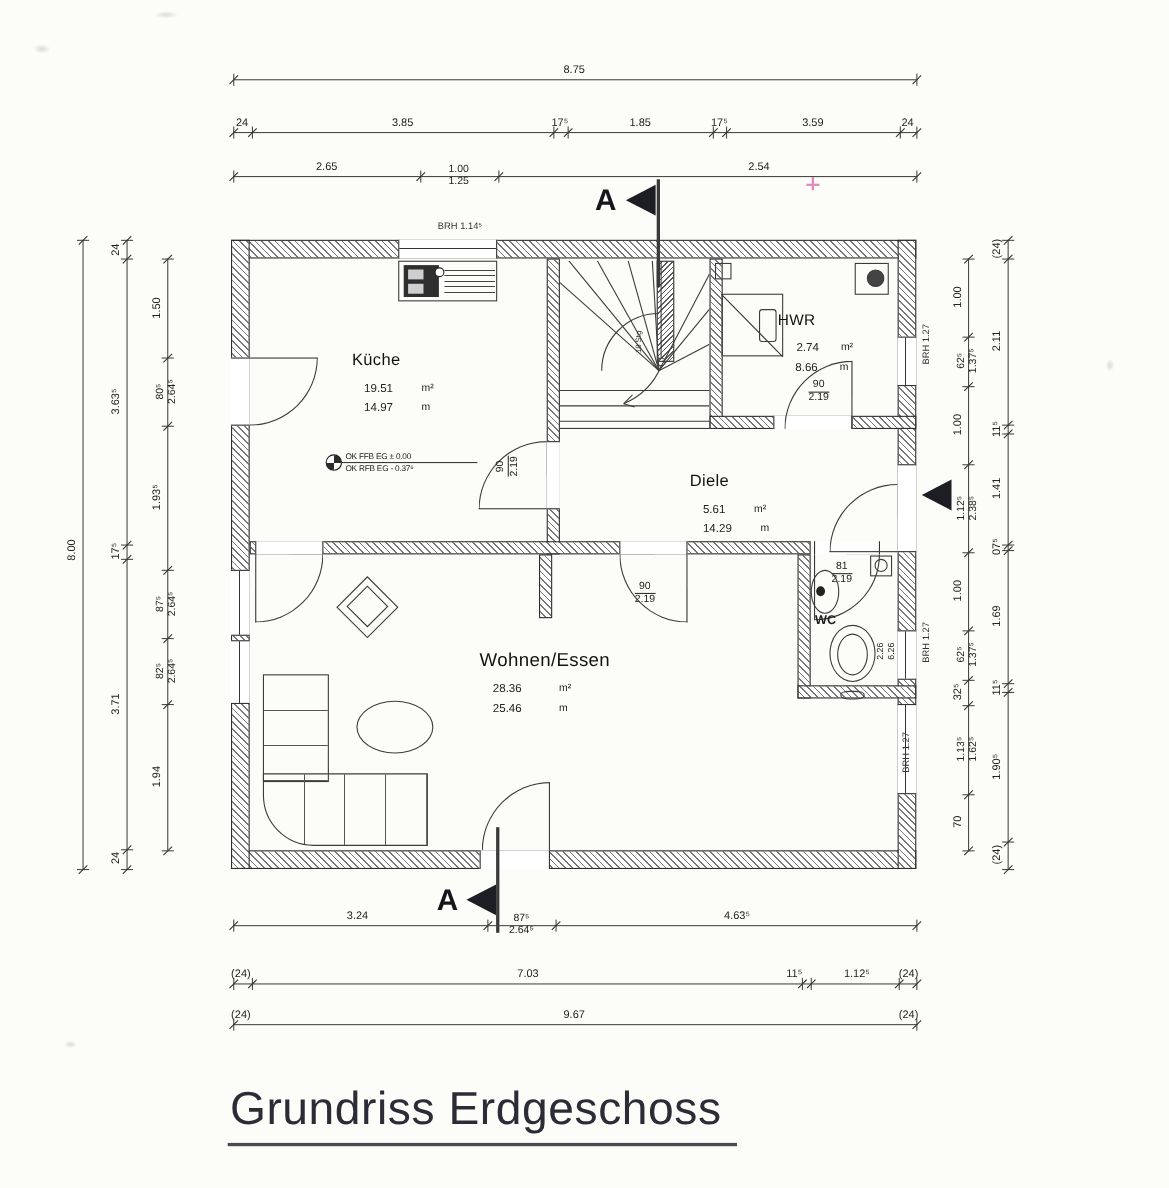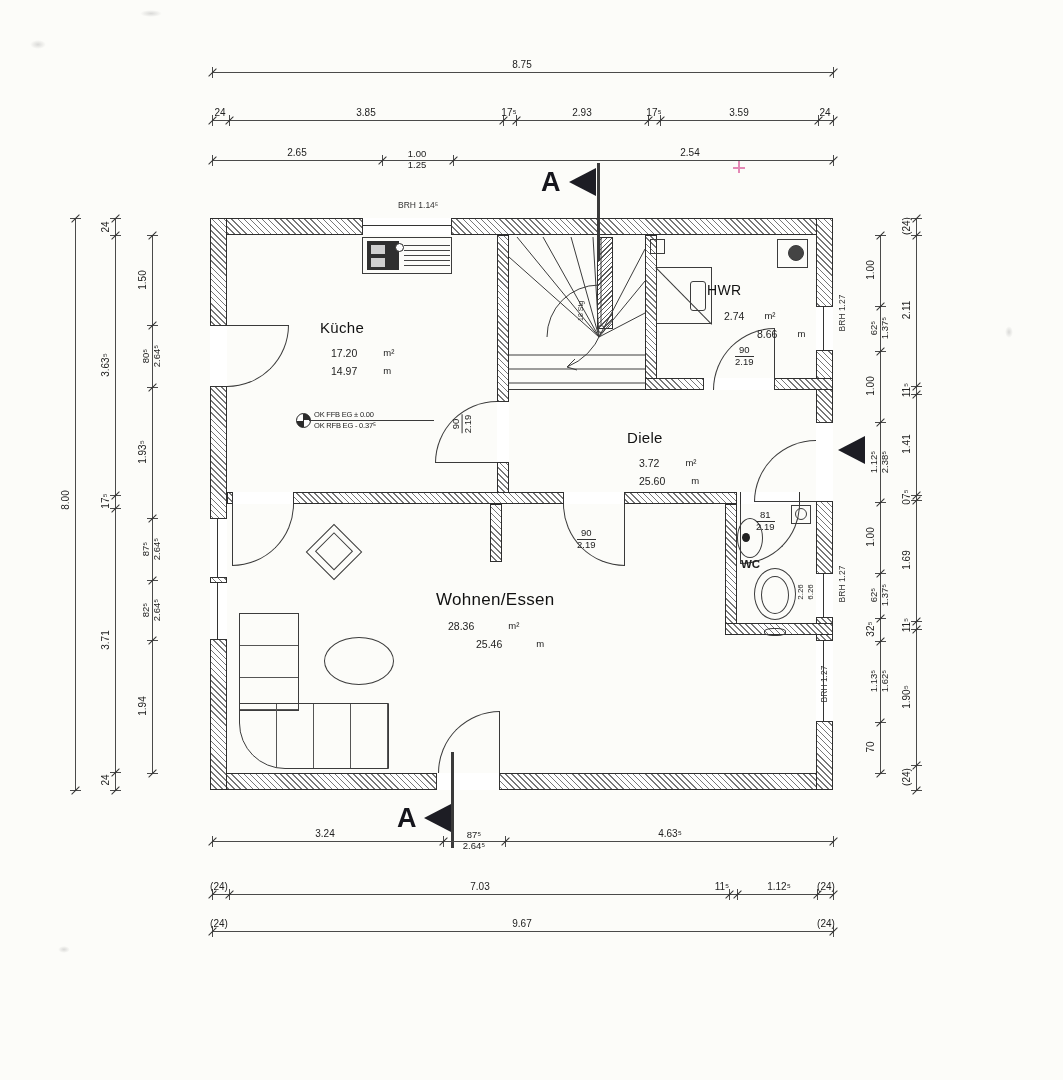--- a/index.html
+++ b/index.html
@@ -154,54 +154,54 @@
   <div class="furn" style="left:239px;top:613px;width:60px;height:98px;background:repeating-linear-gradient(180deg,transparent 0 31px,#555 31px 32px)"></div>
   <div class="furn" style="left:239px;top:703px;width:150px;height:66px;border-bottom-left-radius:46px;background:repeating-linear-gradient(90deg,transparent 0 36px,#555 36px 37px)"></div>
   <div class="abs" style="left:314px;top:532px;width:40px;height:40px;transform:rotate(45deg)">
     <div class="furn" style="left:0;top:0;width:40px;height:40px"></div>
     <div class="furn" style="left:6px;top:6px;width:27px;height:27px"></div>
   </div>
   <div class="furn" style="left:324px;top:637px;width:70px;height:48px;border-radius:50%"></div>
 
   <div class="lbl room-name" style="left:320px;top:320px">Küche</div>
   <div class="abs stamp-row" style="left:331px;top:347px">
-    <span class="v">17.20</span>
+    <span class="v">19.51</span>
     <span class="u">m²</span>
   </div>
   <div class="abs stamp-row" style="left:331px;top:365px">
     <span class="v">14.97</span>
     <span class="u">m</span>
   </div>
 
   <div class="lbl room-name" style="left:707px;top:283px;font-size:14px">HWR</div>
   <div class="abs stamp-row" style="left:724px;top:310px">
     <span class="v">2.74</span>
     <span class="u" style="margin-left:20px">m²</span>
   </div>
-  <div class="abs stamp-row" style="left:757px;top:328px">
+  <div class="abs stamp-row" style="left:723px;top:328px">
     <span class="v">8.66</span>
     <span class="u" style="margin-left:20px">m</span>
   </div>
 
   <div class="lbl room-name" style="left:627px;top:430px">Diele</div>
   <div class="abs stamp-row" style="left:639px;top:457px">
-    <span class="v">3.72</span>
+    <span class="v">5.61</span>
     <span class="u">m²</span>
   </div>
   <div class="abs stamp-row" style="left:639px;top:475px">
-    <span class="v">25.60</span>
+    <span class="v">14.29</span>
     <span class="u">m</span>
   </div>
 
   <div class="lbl room-name" style="left:436px;top:591px;font-size:17px">Wohnen/Essen</div>
   <div class="abs stamp-row" style="left:448px;top:620px">
     <span class="v">28.36</span>
     <span class="u" style="margin-left:34px">m²</span>
   </div>
-  <div class="abs stamp-row" style="left:476px;top:638px">
+  <div class="abs stamp-row" style="left:448px;top:638px">
     <span class="v">25.46</span>
     <span class="u" style="margin-left:34px">m</span>
   </div>
 
   <div class="lbl" style="left:741px;top:558px;font-size:11.5px;font-weight:bold">WC</div>
   <div class="lbl small rot" style="left:801px;top:592px">2.26</div>
   <div class="lbl small rot" style="left:811px;top:592px">6.26</div>
 
   <div class="abs" style="left:296px;top:413px;width:13px;height:13px;border:1px solid #222;border-radius:50%;background:conic-gradient(#2c2c2c 0 90deg,#fff 90deg 180deg,#2c2c2c 180deg 270deg,#fff 270deg 360deg)"></div>
   <div class="line" style="left:309px;top:420px;width:125px;height:1px"></div>
@@ -263,21 +263,21 @@
       <div style="position: absolute; left: 648px; top: 115px; width: 1px; height: 11px; background: rgb(51, 51, 51); transform: rotate(45deg);"></div>
       <div style="position: absolute; left: 660px; top: 115px; width: 1px; height: 11px; background: rgb(74, 74, 74);"></div>
       <div style="position: absolute; left: 660px; top: 115px; width: 1px; height: 11px; background: rgb(51, 51, 51); transform: rotate(45deg);"></div>
       <div style="position: absolute; left: 818px; top: 115px; width: 1px; height: 11px; background: rgb(74, 74, 74);"></div>
       <div style="position: absolute; left: 818px; top: 115px; width: 1px; height: 11px; background: rgb(51, 51, 51); transform: rotate(45deg);"></div>
       <div style="position: absolute; left: 833px; top: 115px; width: 1px; height: 11px; background: rgb(74, 74, 74);"></div>
       <div style="position: absolute; left: 833px; top: 115px; width: 1px; height: 11px; background: rgb(51, 51, 51); transform: rotate(45deg);"></div>
       <div style="position: absolute; font: 10px / 1.15 &quot;Liberation Sans&quot;, sans-serif; white-space: nowrap; color: rgb(34, 34, 34); text-align: center; left: 220px; top: 118px; transform: translate(-50%, -100%);">24</div>
       <div style="position: absolute; font: 10px / 1.15 &quot;Liberation Sans&quot;, sans-serif; white-space: nowrap; color: rgb(34, 34, 34); text-align: center; left: 366px; top: 118px; transform: translate(-50%, -100%);">3.85</div>
       <div style="position: absolute; font: 10px / 1.15 &quot;Liberation Sans&quot;, sans-serif; white-space: nowrap; color: rgb(34, 34, 34); text-align: center; left: 509px; top: 118px; transform: translate(-50%, -100%);">17⁵</div>
-      <div style="position: absolute; font: 10px / 1.15 &quot;Liberation Sans&quot;, sans-serif; white-space: nowrap; color: rgb(34, 34, 34); text-align: center; left: 582px; top: 118px; transform: translate(-50%, -100%);">2.93</div>
+      <div style="position: absolute; font: 10px / 1.15 &quot;Liberation Sans&quot;, sans-serif; white-space: nowrap; color: rgb(34, 34, 34); text-align: center; left: 582px; top: 118px; transform: translate(-50%, -100%);">1.85</div>
       <div style="position: absolute; font: 10px / 1.15 &quot;Liberation Sans&quot;, sans-serif; white-space: nowrap; color: rgb(34, 34, 34); text-align: center; left: 654px; top: 118px; transform: translate(-50%, -100%);">17⁵</div>
       <div style="position: absolute; font: 10px / 1.15 &quot;Liberation Sans&quot;, sans-serif; white-space: nowrap; color: rgb(34, 34, 34); text-align: center; left: 739px; top: 118px; transform: translate(-50%, -100%);">3.59</div>
       <div style="position: absolute; font: 10px / 1.15 &quot;Liberation Sans&quot;, sans-serif; white-space: nowrap; color: rgb(34, 34, 34); text-align: center; left: 825px; top: 118px; transform: translate(-50%, -100%);">24</div>
       <div style="position: absolute; left: 212px; top: 160px; width: 621px; height: 1px; background: rgb(74, 74, 74);"></div>
       <div style="position: absolute; left: 212px; top: 155px; width: 1px; height: 11px; background: rgb(74, 74, 74);"></div>
       <div style="position: absolute; left: 212px; top: 155px; width: 1px; height: 11px; background: rgb(51, 51, 51); transform: rotate(45deg);"></div>
       <div style="position: absolute; left: 382px; top: 155px; width: 1px; height: 11px; background: rgb(74, 74, 74);"></div>
       <div style="position: absolute; left: 382px; top: 155px; width: 1px; height: 11px; background: rgb(51, 51, 51); transform: rotate(45deg);"></div>
       <div style="position: absolute; left: 453px; top: 155px; width: 1px; height: 11px; background: rgb(74, 74, 74);"></div>
       <div style="position: absolute; left: 453px; top: 155px; width: 1px; height: 11px; background: rgb(51, 51, 51); transform: rotate(45deg);"></div>
@@ -451,13 +451,16 @@
       <div style="position: absolute; font: 10px / 1.15 &quot;Liberation Sans&quot;, sans-serif; white-space: nowrap; color: rgb(34, 34, 34); text-align: center; left: 907px; top: 310px; transform: translate(-50%, -50%) rotate(-90deg);">2.11</div>
       <div style="position: absolute; font: 10px / 1.15 &quot;Liberation Sans&quot;, sans-serif; white-space: nowrap; color: rgb(34, 34, 34); text-align: center; left: 907px; top: 390px; transform: translate(-50%, -50%) rotate(-90deg);">11⁵</div>
       <div style="position: absolute; font: 10px / 1.15 &quot;Liberation Sans&quot;, sans-serif; white-space: nowrap; color: rgb(34, 34, 34); text-align: center; left: 907px; top: 444px; transform: translate(-50%, -50%) rotate(-90deg);">1.41</div>
       <div style="position: absolute; font: 10px / 1.15 &quot;Liberation Sans&quot;, sans-serif; white-space: nowrap; color: rgb(34, 34, 34); text-align: center; left: 907px; top: 497px; transform: translate(-50%, -50%) rotate(-90deg);">07⁵</div>
       <div style="position: absolute; font: 10px / 1.15 &quot;Liberation Sans&quot;, sans-serif; white-space: nowrap; color: rgb(34, 34, 34); text-align: center; left: 907px; top: 560px; transform: translate(-50%, -50%) rotate(-90deg);">1.69</div>
       <div style="position: absolute; font: 10px / 1.15 &quot;Liberation Sans&quot;, sans-serif; white-space: nowrap; color: rgb(34, 34, 34); text-align: center; left: 907px; top: 625px; transform: translate(-50%, -50%) rotate(-90deg);">11⁵</div>
       <div style="position: absolute; font: 10px / 1.15 &quot;Liberation Sans&quot;, sans-serif; white-space: nowrap; color: rgb(34, 34, 34); text-align: center; left: 907px; top: 697px; transform: translate(-50%, -50%) rotate(-90deg);">1.90⁵</div>
       <div style="position: absolute; font: 10px / 1.15 &quot;Liberation Sans&quot;, sans-serif; white-space: nowrap; color: rgb(34, 34, 34); text-align: center; left: 907px; top: 777px; transform: translate(-50%, -50%) rotate(-90deg);">(24)</div>
     </div>
 
+  <div id="title-wrap">
+    <span id="title">Grundriss Erdgeschoss</span>
+  </div>
 </div>
 
 </body></html>

